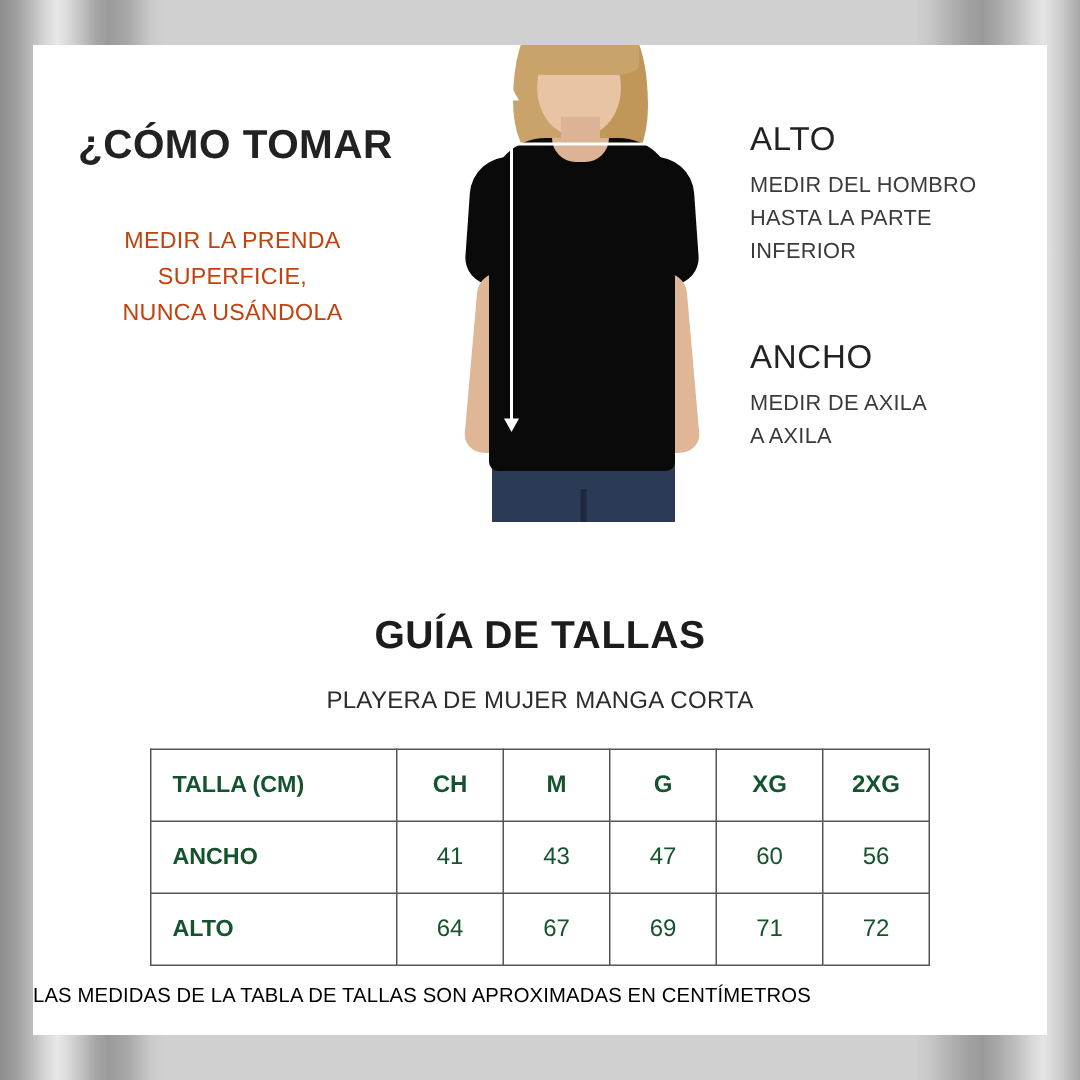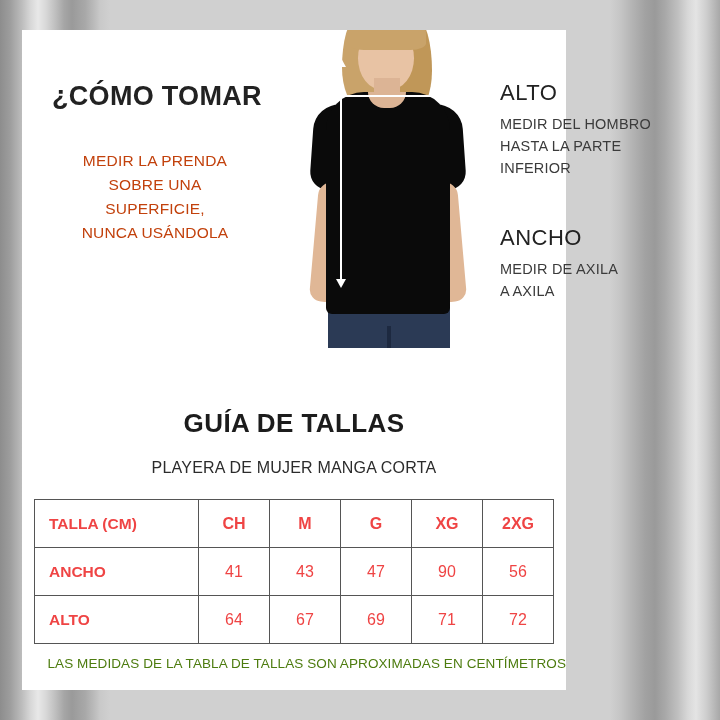--- a/index.html
+++ b/index.html
@@ -17,21 +17,21 @@
         #d0d0d0 110px, #d0d0d0 610px,
         #c6c6c6 620px, #b4b4b4 632px, #a2a2a2 645px,
         #9a9a9a 655px, #a8a8a8 665px, #c0c0c0 678px,
         #d8d8d8 688px, #e4e4e4 696px, #cfcfcf 706px, #a8a8a8 720px);
     overflow: hidden;
   }
   .card {
     position: absolute;
     left: 22px;
     top: 30px;
-    width: 544px;
+    width: 676px;
     height: 660px;
     background: #ffffff;
   }
   
   .top {
     position: relative;
     height: 318px;
   }
   .left-col {
     position: absolute;
@@ -280,36 +280,36 @@
     border-collapse: collapse;
     margin: 22px auto 0 auto;
     width: 520px;
     table-layout: fixed;
   }
   table.sizes td, table.sizes th {
     border: 1px solid #555;
     height: 45px;
     text-align: center;
     font-size: 16px;
-    color: #ef4444;
+    color: #14532d;
     font-weight: normal;
   }
   table.sizes .rowhead {
     text-align: left;
     padding-left: 14px;
     font-weight: bold;
     font-size: 15.5px;
     width: 148px;
   }
   table.sizes thead th.rowhead { font-weight: bold; }
   table.sizes thead th { font-weight: bold; }
   .table-note {
-    text-align: right;
+    text-align: left;
     font-size: 13.5px;
-    color: #4d7c0f;
+    color: #000000;
     margin-top: 12px;
     letter-spacing: 0.1px;
   }
   .brand {
     text-align: center;
     margin-top: 18px;
     font-size: 26px;
     font-weight: bold;
     letter-spacing: 3px;
     color: #e8452c;
@@ -321,21 +321,20 @@
 <div class="card">
 
   <div class="top">
 
     <div class="left-col">
       <div class="heading">
         <div>¿CÓMO TOMAR</div>
       </div>
       <div class="left-sub">
         <div>MEDIR LA PRENDA</div>
-        <div>SOBRE UNA</div>
         <div>SUPERFICIE,</div>
         <div>NUNCA USÁNDOLA</div>
       </div>
     </div>
 
     <div class="photo">
       <div class="hair-left"></div>
       <div class="hair-right"></div>
       <div class="skin-head"></div>
       <div class="hair-top"></div>
@@ -385,21 +384,21 @@
         <th>XG</th>
         <th>2XG</th>
       </tr>
     </thead>
     <tbody>
       <tr>
         <td class="rowhead">ANCHO</td>
         <td>41</td>
         <td>43</td>
         <td>47</td>
-        <td>90</td>
+        <td>60</td>
         <td>56</td>
       </tr>
       <tr>
         <td class="rowhead">ALTO</td>
         <td>64</td>
         <td>67</td>
         <td>69</td>
         <td>71</td>
         <td>72</td>
       </tr>

